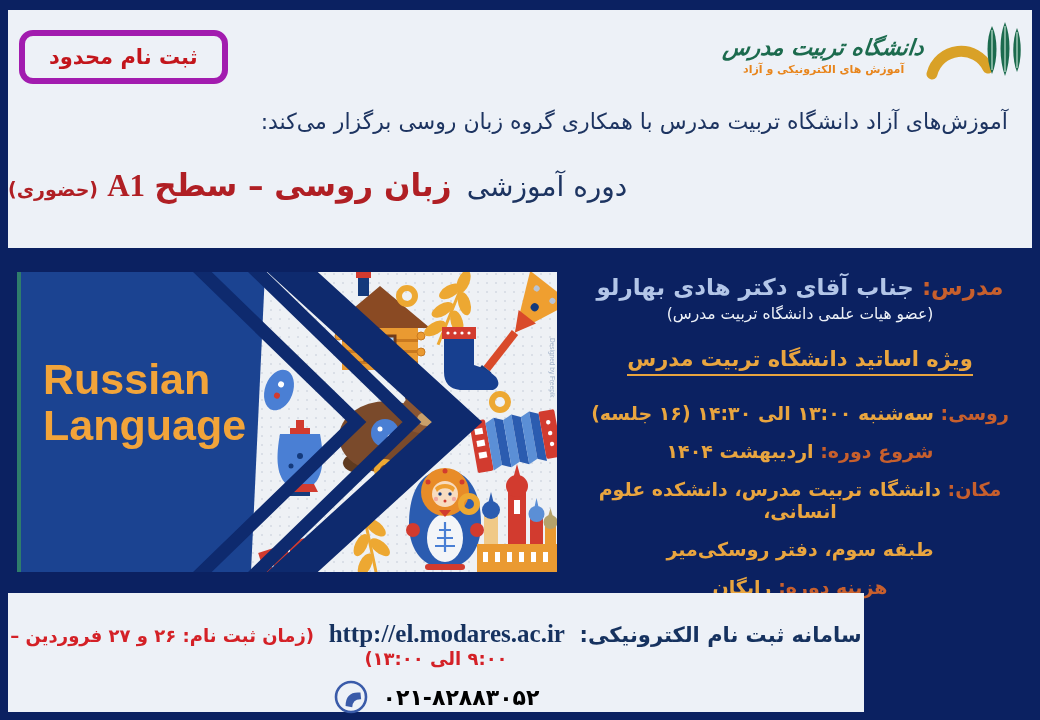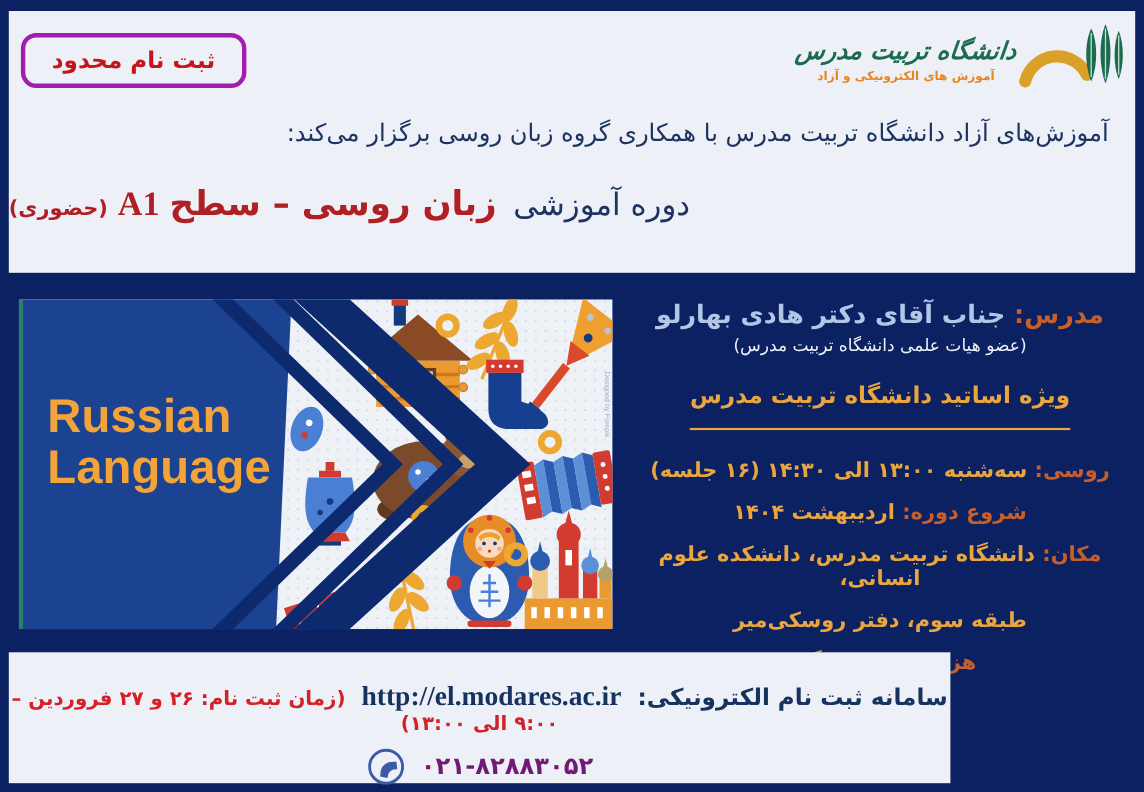--- a/index.html
+++ b/index.html
@@ -1,20 +1,20 @@
 <!DOCTYPE html>
 <html lang="fa"><head>
 <meta charset="utf-8">
 <style>
   html,body{margin:0;padding:0;}
   .page{position:relative;width:1040px;height:720px;background:#0b2161;overflow:hidden;
         font-family:"DejaVu Sans",sans-serif;}
   
   .panel-top{position:absolute;left:8px;top:10px;width:1024px;height:238px;background:#edf1f7;}
-  .badge{position:absolute;left:11px;top:20px;padding:9px 24px;border:4px solid #a21caf;
+  .badge{position:absolute;left:11px;top:20px;padding:9px 24px;border:6px solid #a21caf;
          border-radius:14px;color:#c3161c;font-size:21px;font-weight:bold;direction:rtl;}
   .logo{position:absolute;right:10px;top:6px;display:flex;align-items:center;direction:ltr;}
   .logo-textcol{text-align:center;margin-right:2px;}
   .logo-title{color:#1c6b4e;font-size:22px;font-weight:bold;font-style:italic;
               transform:skewX(-6deg);direction:rtl;white-space:nowrap;}
   .logo-sub{color:#e8851c;font-size:11px;font-weight:bold;margin-top:3px;direction:rtl;white-space:nowrap;}
   .intro{position:absolute;right:24px;left:24px;top:99px;text-align:right;direction:rtl;
          color:#1d3461;font-size:22px;}
   .title-row{position:absolute;left:0;top:157px;width:100%;text-align:left;direction:rtl;}
   .title-prefix{color:#1d3461;font-size:28px;margin-left:10px;}
@@ -27,32 +27,32 @@
   .poster-text{position:absolute;left:26px;top:84px;color:#f2a43a;font-weight:bold;
                font-family:"Liberation Sans",sans-serif;font-size:43px;line-height:1.08;}
   
   .details{position:absolute;left:570px;top:268px;width:460px;text-align:center;direction:rtl;font-weight:bold;}
   .instructor{font-size:23px;margin-top:6px;}
   .d-label{color:#c75f2d;}
   .d-value{color:#e9a53f;}
   .inst-name{color:#b3c6e8;}
   .affil{font-size:15.5px;font-weight:normal;color:#eef2f8;margin-top:5px;}
   .special{display:inline-block;margin-top:24px;font-size:21px;color:#e9a53f;
-           border-bottom:2px solid #e9a53f;padding-bottom:18px;}
+           border-bottom:2px solid #e9a53f;padding-bottom:3px;}
   .d-line{font-size:19px;margin-top:16px;}
   .time-line{margin-top:26px;}
   
   .panel-bottom{position:absolute;left:8px;top:593px;width:856px;height:119px;background:#edf1f7;}
   .reg{margin-top:27px;text-align:center;direction:rtl;font-weight:bold;}
   .reg-label{color:#16325f;font-size:21px;}
   .reg-url{color:#16325f;font-size:25px;font-family:"Liberation Serif",serif;direction:ltr;
            unicode-bidi:embed;margin:0 9px;text-decoration:none;}
   .reg-note{color:#d42127;font-size:18px;}
   .phone{margin-top:10px;display:flex;justify-content:center;align-items:center;gap:14px;}
-  .phone-num{color:#701a75;font-size:22px;font-weight:bold;direction:ltr;unicode-bidi:embed;}
+  .phone-num{color:#000000;font-size:22px;font-weight:bold;direction:ltr;unicode-bidi:embed;}
 </style>
 </head>
 <body>
 
 <div class="page">
 
   <div class="panel-top">
 
     <div class="badge">ثبت نام محدود</div>
 

